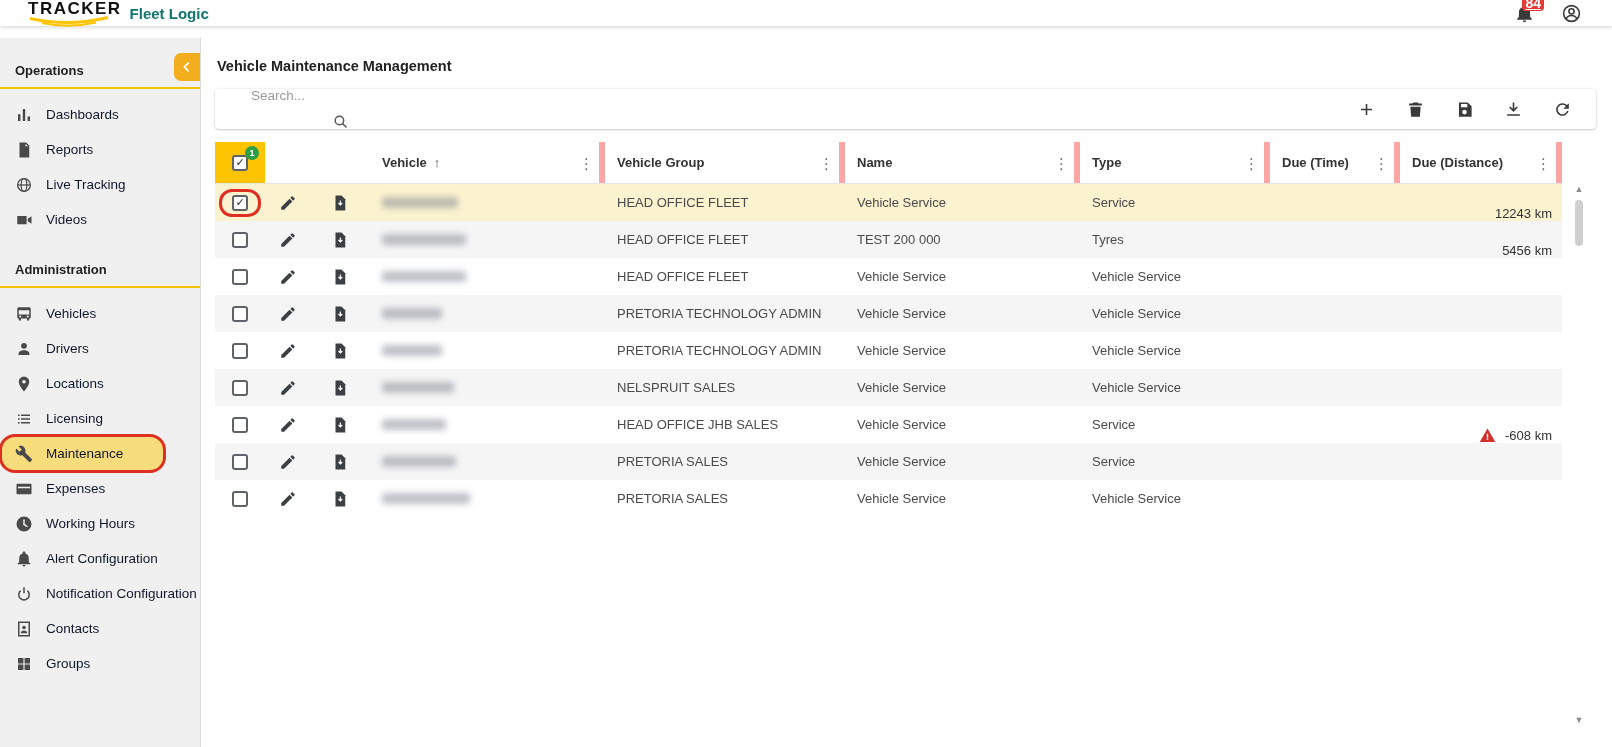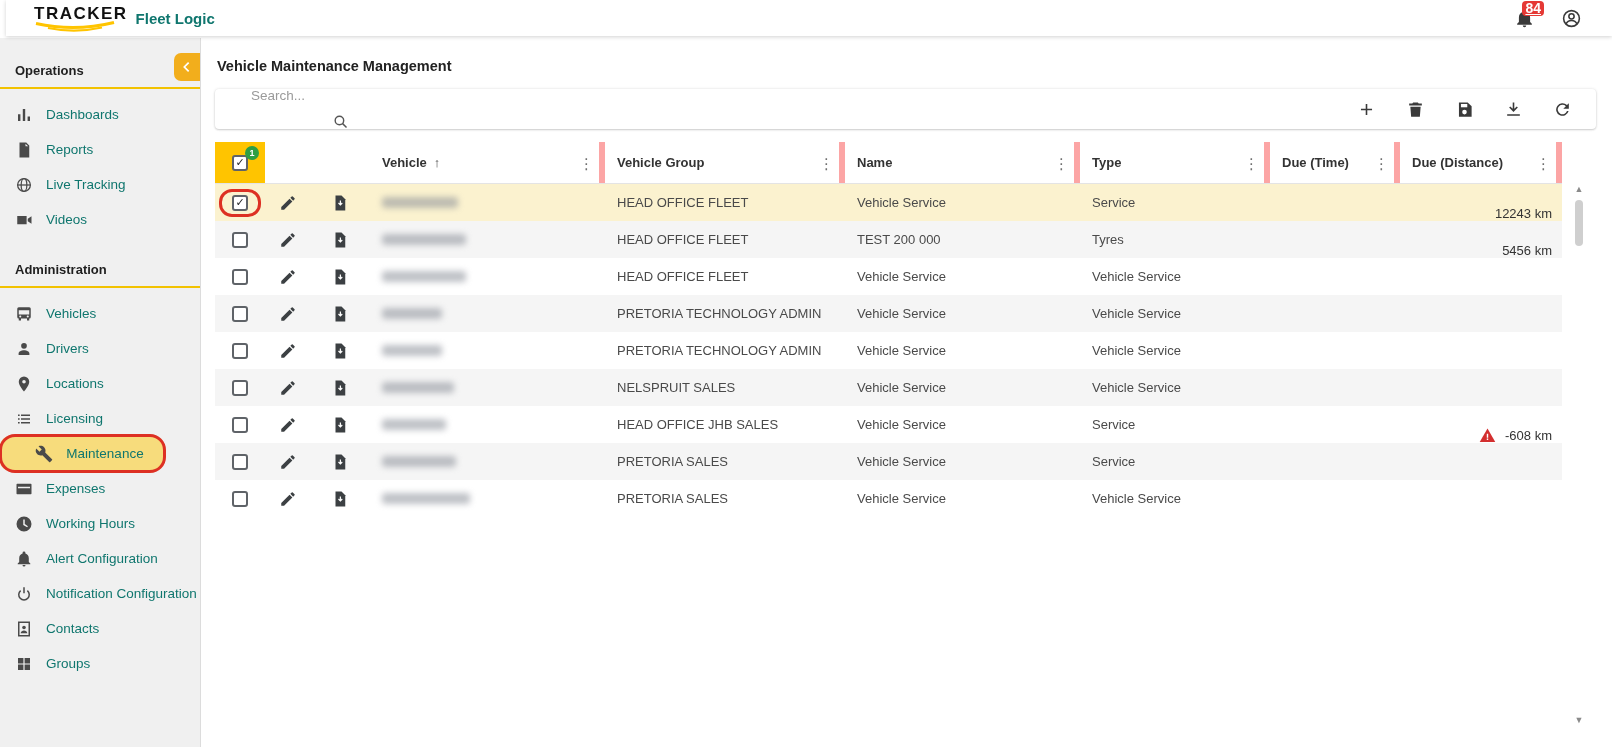--- a/index.html
+++ b/index.html
@@ -5,21 +5,21 @@
   * { margin:0; padding:0; box-sizing:border-box; }
   html,body { width:1612px; height:747px; }
   body {
     font-family:"Liberation Sans","DejaVu Sans",sans-serif;
     background:#fff; color:#3a3a3a; overflow:hidden; position:relative;
   }
   .icon { display:inline-flex; align-items:center; justify-content:center; }
   .icon svg { width:18px; height:18px; }
 
   
-  .topbar { position:absolute; top:0; left:6px; right:0; height:36px; background:#fff;
+  .topbar { position:absolute; top:0; left:0; right:0; height:26px; background:#fff;
     display:flex; align-items:center; justify-content:space-between; padding:0 30px 0 28px;
     box-shadow:0 1px 4px rgba(0,0,0,.18); z-index:20; }
   .brand { display:flex; align-items:center; gap:8px; }
   .logo-block { display:flex; flex-direction:column; align-items:flex-start; }
   .brand-primary { font-size:17px; font-weight:800; letter-spacing:1.5px; color:#111; line-height:1; }
   .swoosh svg { display:block; margin-top:-1px; }
   .brand-secondary { font-size:15px; font-weight:700; color:#0f766e; }
   .top-actions { display:flex; align-items:center; gap:26px; }
   .icon-btn { position:relative; background:none; border:none; cursor:pointer; color:#3a3a3a; display:inline-flex; padding:0; }
   .icon-btn svg { width:21px; height:21px; }
@@ -30,23 +30,23 @@
   
   .sidebar { position:absolute; top:38px; left:0; bottom:0; width:201px; background:#F0F0F0;
     border-right:1px solid #DCDCDC; z-index:10; }
   .collapse-btn { position:absolute; top:15px; right:0; width:26px; height:28px; background:#F2AE1C;
     border:none; border-radius:7px 0 0 7px; cursor:pointer; display:flex; align-items:center; justify-content:center; z-index:3; }
   .collapse-btn svg { width:16px; height:16px; }
   .side-section { margin-top:25px; }
   .side-title { font-size:13px; font-weight:700; color:#1f1f1f; padding:0 0 9px 15px;
     border-bottom:2px solid #F2C200; margin-bottom:8px; }
   .side-item { height:35px; display:flex; align-items:center; gap:13px; padding-left:15px;
-    font-size:13.5px; color:#0f766e; cursor:pointer; position:relative; }
+    font-size:13.5px; color:#0f172a; cursor:pointer; position:relative; }
   .side-item .icon { color:#4a4a4a; }
-  .side-item.active { background:#F7DC7C; border-radius:10px; margin-right:36px;justify-content:center; }
+  .side-item.active { background:#F7DC7C; border-radius:10px; margin-right:36px; }
   .annotated::after { content:""; position:absolute; top:-2px; bottom:-2px; left:-1px; right:-2px;
     border:3px solid #DD3023; border-radius:16px; pointer-events:none; }
 
   
   .main { position:absolute; top:38px; left:202px; right:0; bottom:0; background:#fff; padding:12px 16px 0 13px; }
   .page-title { font-size:14.5px; font-weight:700; color:#222; margin:8px 0 15px 2px; }
 
   .toolbar-card { height:40px; background:#fff; border-radius:4px;
     box-shadow:0 1px 2px rgba(0,0,0,.16), 0 0 3px rgba(0,0,0,.12);
     display:flex; align-items:center; padding:0 16px; }

